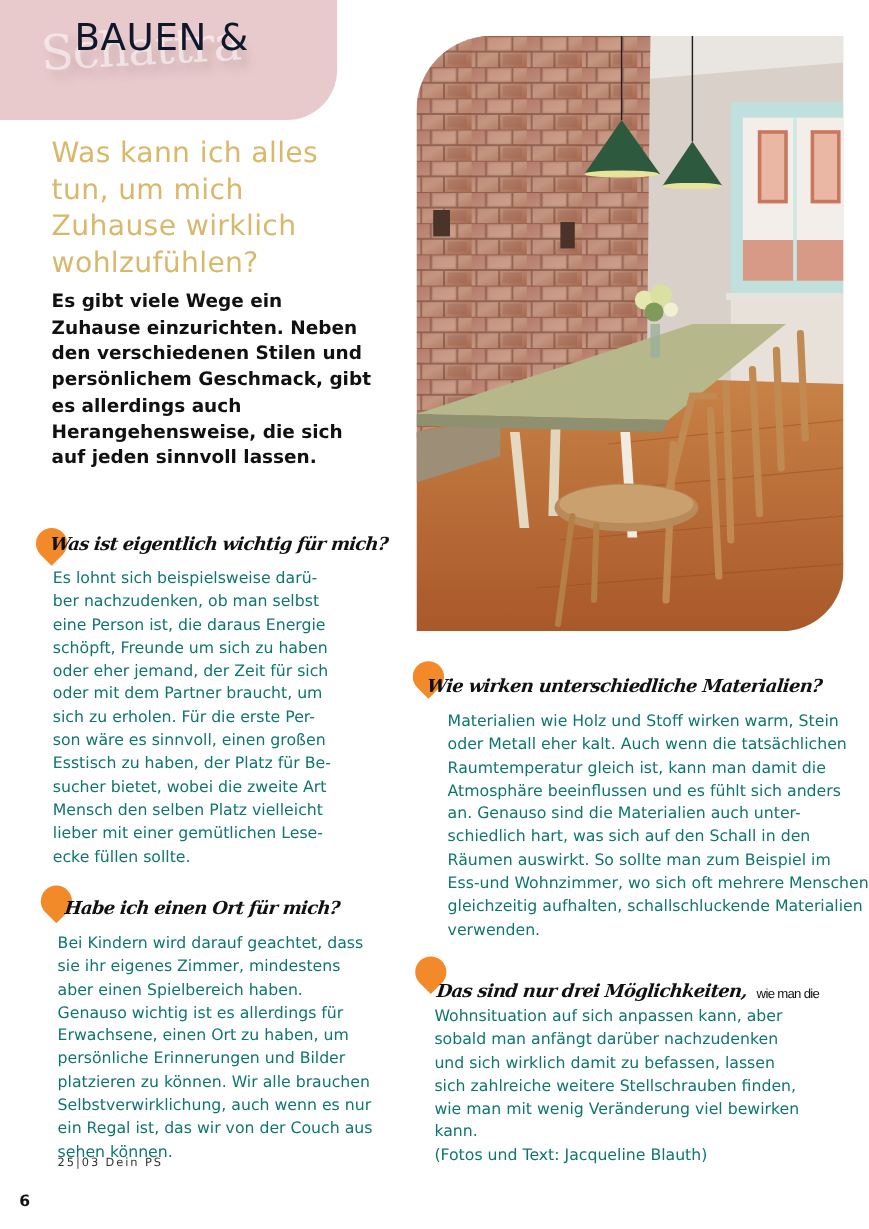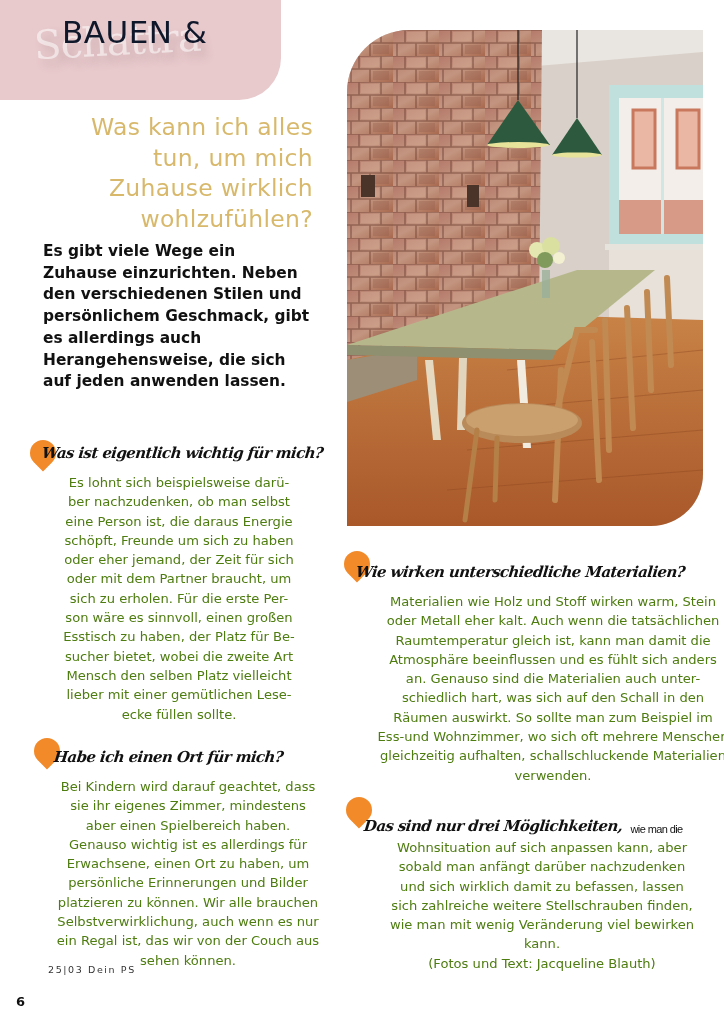--- a/index.html
+++ b/index.html
@@ -21,21 +21,21 @@
     .section-title {
       position: absolute; left: 62px; top: 14px;
       font-family: "DejaVu Sans", "Liberation Sans", sans-serif;
       font-size: 31px; line-height: 37px; color: #0f172a;
       font-weight: normal; letter-spacing: 0.5px;
     }
 
     .headline {
       position: absolute; left: 43px; top: 112px; width: 270px;
       font-size: 23.5px; line-height: 30.5px; color: #d8b96c;
-      font-weight: normal; letter-spacing: 0.3px; text-align: right;
+      font-weight: normal; letter-spacing: 0.3px;
     }
     .intro {
       position: absolute; left: 43px; top: 241px; width: 270px;
       font-size: 15.4px; line-height: 21.7px; font-weight: bold; color: #111;
     }
 
     .subhead {
       position: absolute; display: flex; align-items: flex-end;
     }
     .pin {
@@ -47,23 +47,22 @@
       font-family: "DejaVu Serif", "Liberation Serif", serif;
       font-style: italic; font-weight: bold; font-size: 15px;
       color: #111; letter-spacing: -0.6px; transform: skewX(-6deg);
       white-space: nowrap;
     }
     .subhead-tail {
       font-family: "Liberation Sans", sans-serif; font-size: 11px;
       color: #111; margin-left: 8px; letter-spacing: -0.6px; white-space: nowrap;
     }
     .body-text {
-      position: absolute; font-size: 13.1px; line-height: 19.3px; color: #4d7c0f;
+      position: absolute; font-size: 13.1px; line-height: 19.3px; color: #0f766e;
       white-space: pre-line;
-      text-align: center;
     }
 
     .photo {
       position: absolute; left: 347px; top: 30px; width: 356px; height: 496px;
       border-top-left-radius: 62px; border-bottom-right-radius: 52px; overflow: hidden;
     }
     .photo svg { display: block; }
 
     .footer-page {
       position: absolute; left: 16px; top: 994px; font-size: 13px; font-weight: bold; color: #111;
@@ -76,21 +75,21 @@
 <body>
 
 <div class="header-band">
   <div class="watermark">Schattra</div>
   <div class="section-title">
     <div>BAUEN &amp;</div>
   </div>
 </div>
 
 <h1 class="headline">Was kann ich alles tun, um mich Zuhause wirklich wohlzufühlen?</h1>
-<p class="intro">Es gibt viele Wege ein Zuhause einzurichten. Neben den verschiedenen Stilen und persönlichem Geschmack, gibt es allerdings auch Herangehensweise, die sich auf jeden anwenden lassen.</p>
+<p class="intro">Es gibt viele Wege ein Zuhause einzurichten. Neben den verschiedenen Stilen und persönlichem Geschmack, gibt es allerdings auch Herangehensweise, die sich auf jeden sinnvoll lassen.</p>
 
 <div class="subhead" style="left:30px; top:444px;">
   <span class="pin" style="left:0; top:-4px;"></span>
   <span class="subhead-text" style="margin-left:12px;">Was ist eigentlich wichtig für mich?</span>
 </div>
 <div class="body-text" style="left:44px; top:473px; width:270px;">Es lohnt sich beispielsweise darü-
 ber nachzudenken, ob man selbst
 eine Person ist, die daraus Energie
 schöpft, Freunde um sich zu haben
 oder eher jemand, der Zeit für sich

